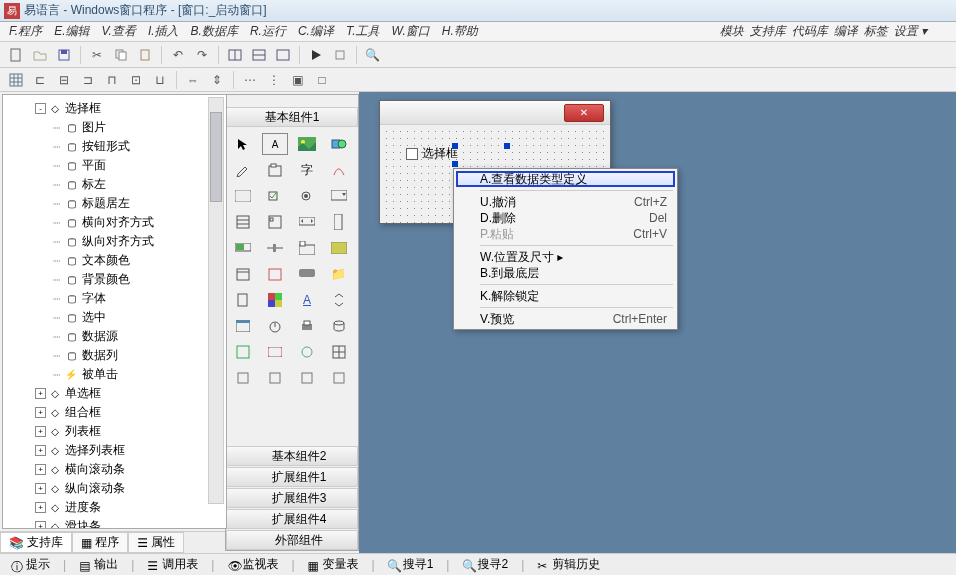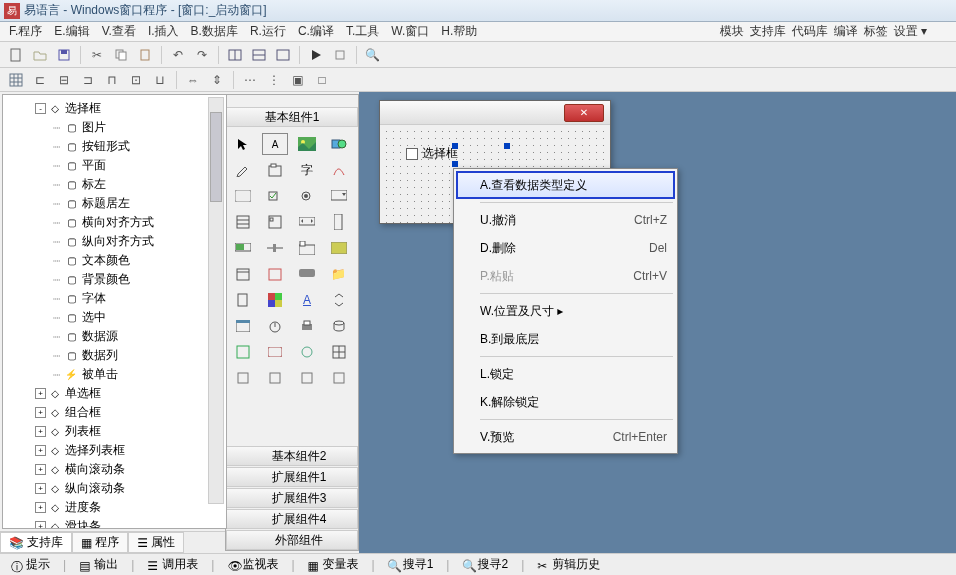--- a/index.html
+++ b/index.html
@@ -1,20 +1,20 @@
 <!DOCTYPE html>
 <html><head>
 <meta charset="utf-8">
 <style>
 *{margin:0;padding:0;box-sizing:border-box;font-family:"Microsoft YaHei",SimSun,sans-serif;font-size:12px;}
 body{background:#f0f0f0;width:956px;height:575px;overflow:hidden;position:relative;}
 .titlebar{height:22px;background:linear-gradient(#e8f0f8,#d8e4f0);display:flex;align-items:center;padding:0 4px;border-bottom:1px solid #a0b0c0;}
 .titlebar-icon{width:16px;height:16px;background:#c04040;margin-right:4px;display:flex;align-items:center;justify-content:center;color:#fff;font-size:10px;}
 .titlebar-text{color:#305070;}
-.menubar{height:20px;background:#f4f4f4;display:flex;align-items:center;padding:0 6px;gap:6px;border-bottom:1px solid #ccc;}
+.menubar{height:20px;background:#f4f4f4;display:flex;align-items:center;padding:0 6px;gap:6px;border-bottom:1px solid #ccc;font-style:italic;}
 .menubar-left{display:flex;gap:6px;}
 .menubar-right{display:flex;gap:0;margin-left:auto;margin-right:20px;}
 .menu-item{color:#333;cursor:pointer;padding:1px 3px;}
 .toolbar{height:26px;background:#f0f0f0;display:flex;align-items:center;padding:0 6px;gap:4px;border-bottom:1px solid #ccc;}
 .tb-btn{width:20px;height:20px;display:flex;align-items:center;justify-content:center;cursor:pointer;border:1px solid transparent;color:#555;}
 .tb-sep{width:1px;height:18px;background:#ccc;margin:0 2px;}
 .toolbar2{height:24px;background:#f0f0f0;display:flex;align-items:center;padding:0 6px;gap:4px;border-bottom:1px solid #ccc;}
 .workspace{display:flex;height:calc(100% - 92px - 22px);}
 .left-panel{width:225px;background:#fff;border:1px solid #aaa;margin:2px;overflow:auto;}
 .tree{padding:4px 2px;}
@@ -34,21 +34,21 @@
 .comp-footer .comp-header{margin-top:1px;padding-left:14px;}
 .design-area{flex:1;background:#6080a0;position:relative;}
 .form-window{position:absolute;left:20px;top:8px;width:232px;background:#f0f0f0;border:1px solid #666;box-shadow:2px 2px 6px rgba(0,0,0,0.3);}
 .form-titlebar{height:24px;background:linear-gradient(#fafafa,#e0e0e0);display:flex;justify-content:flex-end;align-items:center;padding:0 6px;border-bottom:1px solid #ccc;}
 .form-close{width:40px;height:18px;background:linear-gradient(#e06060,#c03030);border:1px solid #903020;border-radius:2px;color:#fff;display:flex;align-items:center;justify-content:center;font-size:10px;cursor:pointer;}
 .form-body{height:98px;background-image:radial-gradient(circle,#888 0.5px,transparent 0.5px);background-size:7px 7px;background-position:3px 3px;position:relative;}
 .checkbox-ctrl{position:absolute;left:26px;top:20px;display:flex;align-items:center;gap:4px;}
 .chk-box{width:12px;height:12px;border:1px solid #666;background:#fff;}
 .sel-handle{position:absolute;width:6px;height:6px;background:#0040c0;}
 .context-menu{position:absolute;left:453px;top:168px;width:225px;background:#f4f4f4;border:1px solid #888;box-shadow:2px 2px 6px rgba(0,0,0,0.3);padding:2px;}
-.ctx-item{height:28px;display:flex;align-items:center;padding:0 8px 0 24px;cursor:pointer;position:relative;}
+.ctx-item{height:16px;display:flex;align-items:center;padding:0 8px 0 24px;cursor:pointer;position:relative;}
 .ctx-item.highlighted{border:2px solid #2040d0;background:linear-gradient(#f0f4ff,#d8e4ff);padding:0 6px 0 22px;}
 .ctx-item.disabled{color:#999;}
 .ctx-shortcut{margin-left:auto;color:#555;}
 .ctx-sep{height:1px;background:#ccc;margin:3px 2px 3px 24px;}
 .bottom-tabs{height:22px;background:#eee;display:flex;align-items:center;border-top:1px solid #ccc;padding:0 4px;gap:2px;}
 .btab{padding:2px 6px;display:flex;align-items:center;gap:3px;cursor:pointer;border:1px solid transparent;font-size:11px;}
 .btab-ico{width:12px;height:12px;display:inline-block;}
 svg{display:block;}
 .scroll-v{position:absolute;right:2px;top:2px;bottom:24px;width:16px;background:#e8e8e8;border:1px solid #ccc;}
 .scroll-thumb{position:absolute;left:1px;right:1px;top:14px;height:90px;background:#c8c8d0;border:1px solid #aaa;}
@@ -598,23 +598,20 @@
     </div>
     <div class="ctx-sep"></div>
     <div class="ctx-item">
       <span>W.位置及尺寸 ▸</span>
     </div>
     <div class="ctx-item">
       <span>B.到最底层</span>
     </div>
     <div class="ctx-sep"></div>
     <div class="ctx-item">
-      <span>L.锁定</span>
-    </div>
-    <div class="ctx-item">
       <span>K.解除锁定</span>
     </div>
     <div class="ctx-sep"></div>
     <div class="ctx-item">
       <span>V.预览</span>
       <span class="ctx-shortcut">Ctrl+Enter</span>
     </div>
   </div>
 
 <div class="bottom-tabs" id="bottom-tabs">

